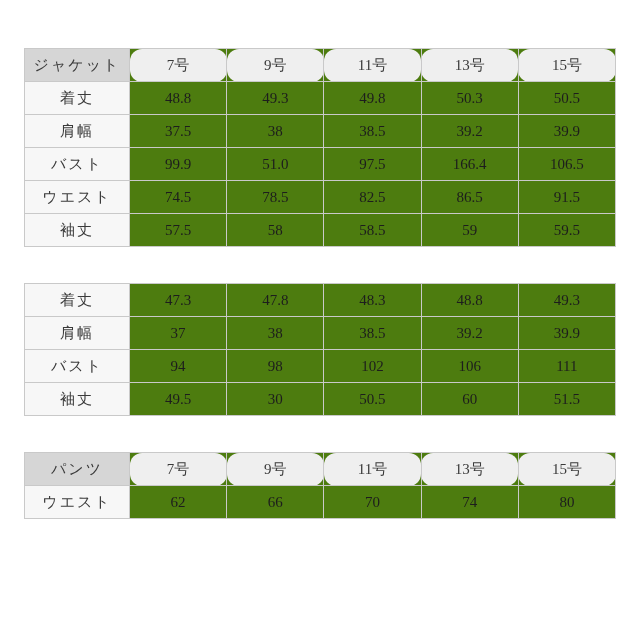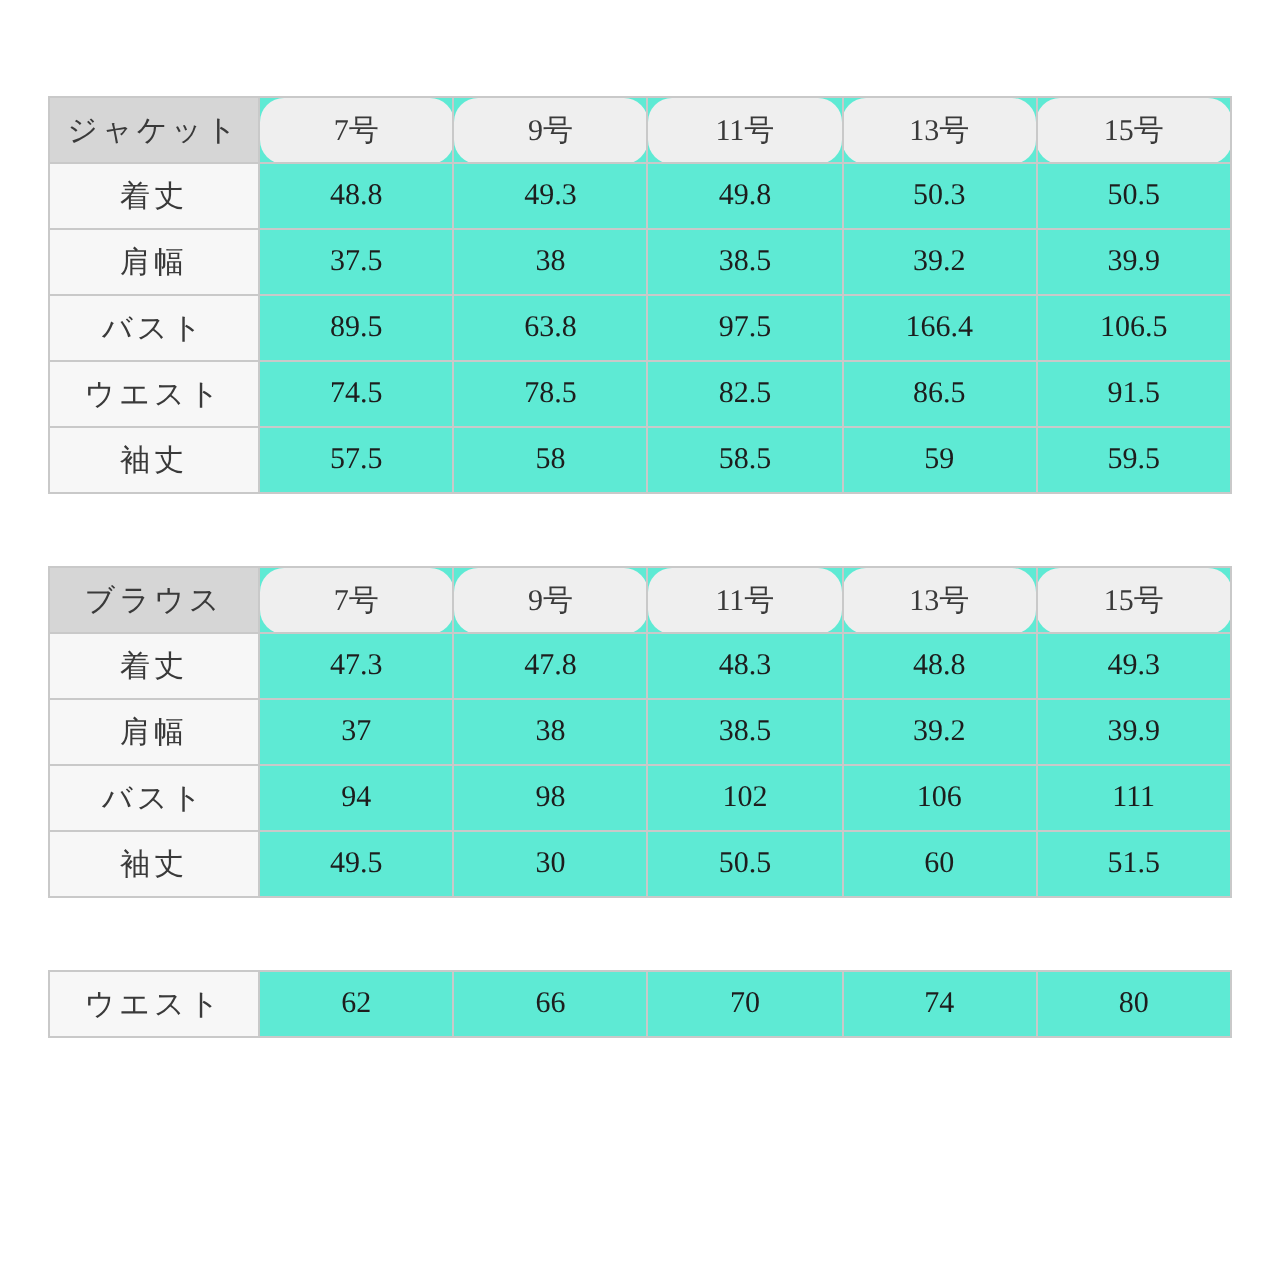--- a/index.html
+++ b/index.html
@@ -18,21 +18,21 @@
     height: 640px;
     position: relative;
     box-sizing: border-box;
     padding: 48px 24px 0 24px;
   }
   table.size-table {
     width: 592px;
     border-collapse: collapse;
     table-layout: fixed;
     margin-bottom: 36px;
-    background: #5eead4;
+    background: #4d7c0f;
   }
   table.size-table td,
   table.size-table th {
     border: 1px solid #c9c9c9;
     height: 32px;
     text-align: center;
     vertical-align: middle;
     font-weight: normal;
     font-size: 15px;
     padding: 0;
@@ -89,22 +89,22 @@
       <tr>
         <td class="row-head">肩幅</td>
         <td class="cell-value">37.5</td>
         <td class="cell-value">38</td>
         <td class="cell-value">38.5</td>
         <td class="cell-value">39.2</td>
         <td class="cell-value">39.9</td>
       </tr>
       <tr>
         <td class="row-head">バスト</td>
-        <td class="cell-value">89.5</td>
-        <td class="cell-value">63.8</td>
+        <td class="cell-value">99.9</td>
+        <td class="cell-value">51.0</td>
         <td class="cell-value">97.5</td>
         <td class="cell-value">166.4</td>
         <td class="cell-value">106.5</td>
       </tr>
       <tr>
         <td class="row-head">ウエスト</td>
         <td class="cell-value">74.5</td>
         <td class="cell-value">78.5</td>
         <td class="cell-value">82.5</td>
         <td class="cell-value">86.5</td>
@@ -116,28 +116,20 @@
         <td class="cell-value">58</td>
         <td class="cell-value">58.5</td>
         <td class="cell-value">59</td>
         <td class="cell-value">59.5</td>
       </tr>
     </tbody>
   </table>
 
   <table class="size-table">
     <tbody>
-      <tr>
-        <th class="corner-head">ブラウス</th>
-        <th class="col-head">7号</th>
-        <th class="col-head">9号</th>
-        <th class="col-head">11号</th>
-        <th class="col-head">13号</th>
-        <th class="col-head">15号</th>
-      </tr>
       <tr>
         <td class="row-head">着丈</td>
         <td class="cell-value">47.3</td>
         <td class="cell-value">47.8</td>
         <td class="cell-value">48.3</td>
         <td class="cell-value">48.8</td>
         <td class="cell-value">49.3</td>
       </tr>
       <tr>
         <td class="row-head">肩幅</td>
@@ -162,20 +154,28 @@
         <td class="cell-value">50.5</td>
         <td class="cell-value">60</td>
         <td class="cell-value">51.5</td>
       </tr>
     </tbody>
   </table>
 
   <table class="size-table">
     <tbody>
       <tr>
+        <th class="corner-head">パンツ</th>
+        <th class="col-head">7号</th>
+        <th class="col-head">9号</th>
+        <th class="col-head">11号</th>
+        <th class="col-head">13号</th>
+        <th class="col-head">15号</th>
+      </tr>
+      <tr>
         <td class="row-head">ウエスト</td>
         <td class="cell-value">62</td>
         <td class="cell-value">66</td>
         <td class="cell-value">70</td>
         <td class="cell-value">74</td>
         <td class="cell-value">80</td>
       </tr>
     </tbody>
   </table>
 

